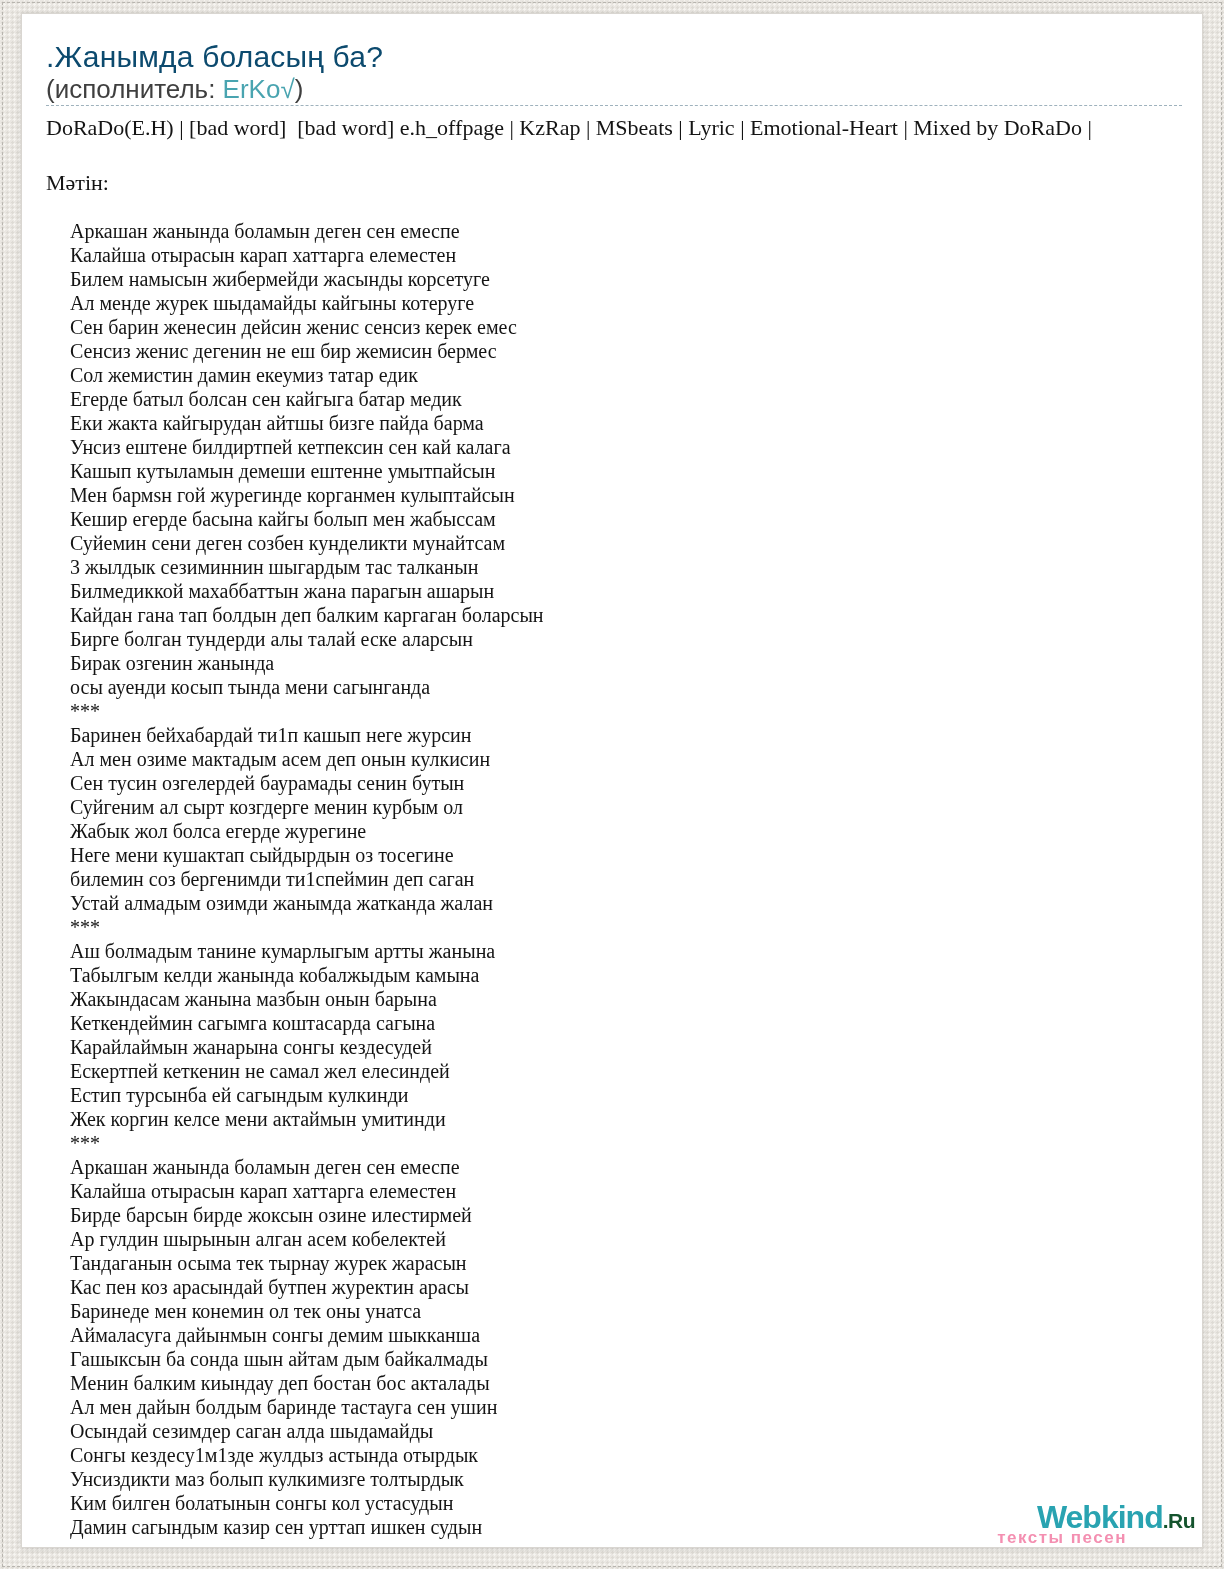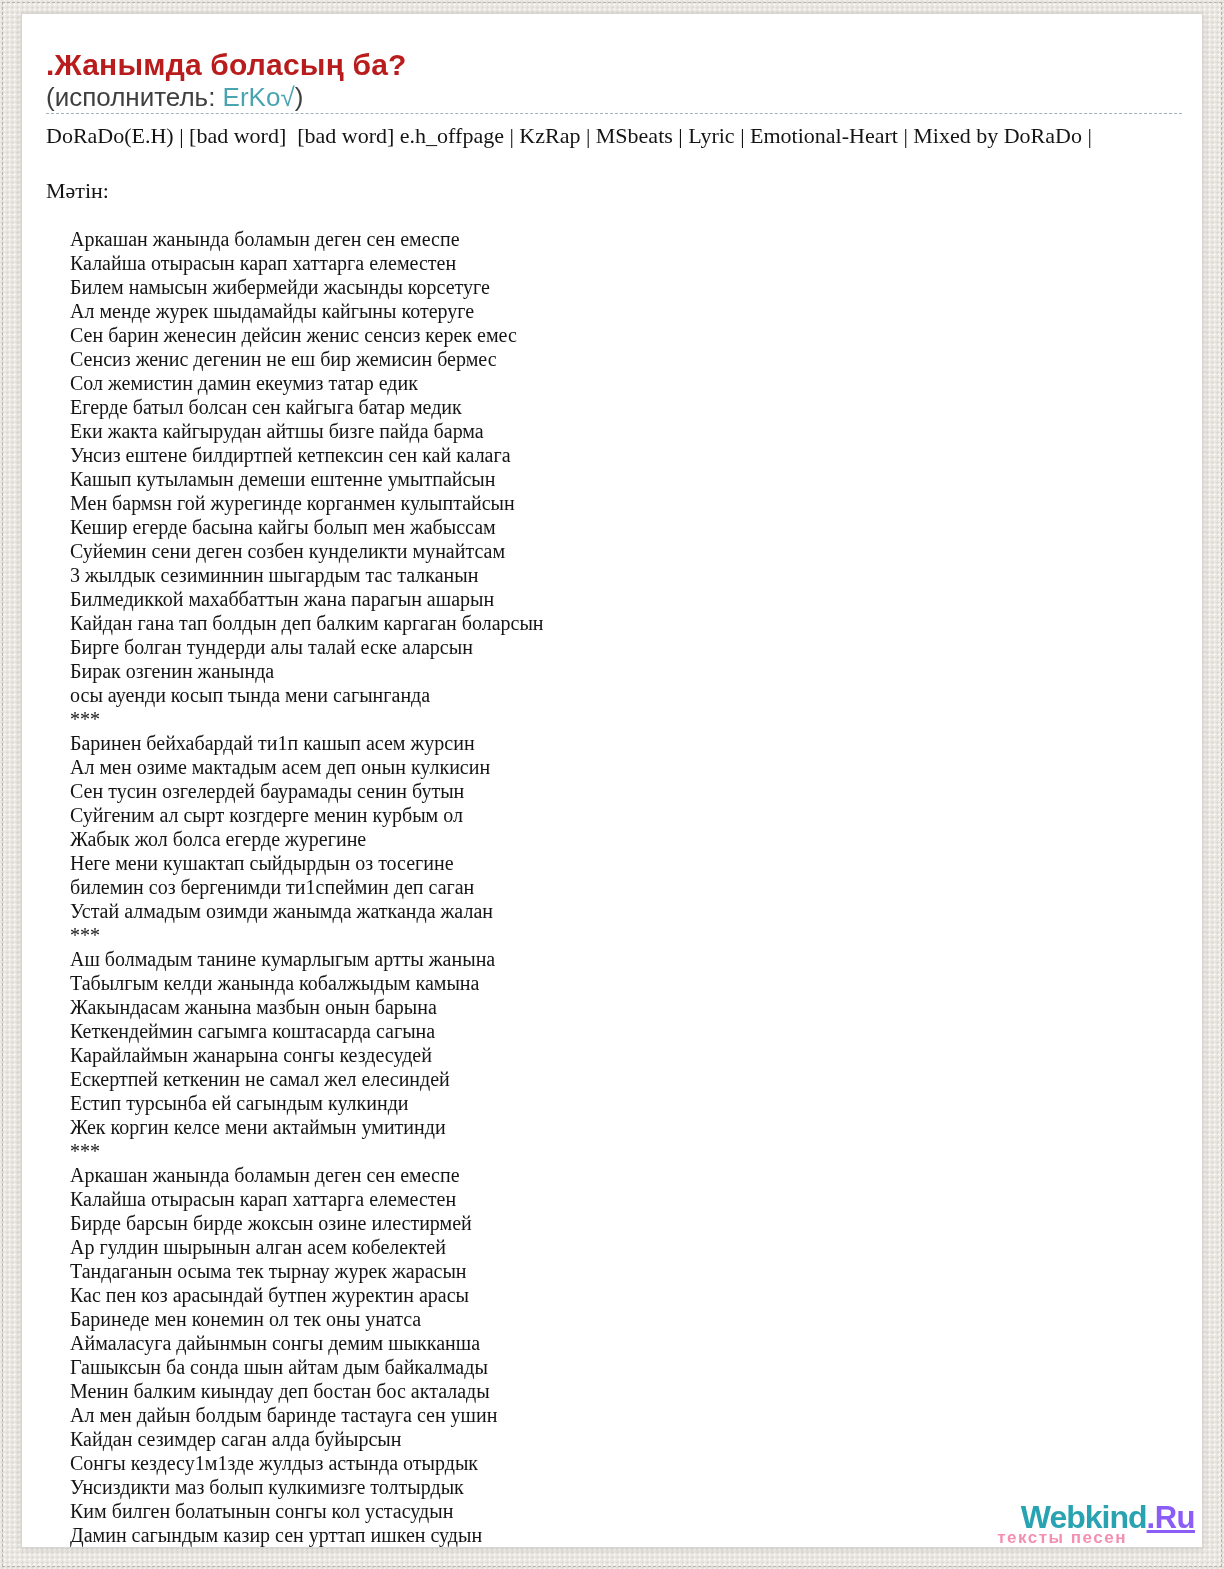--- a/index.html
+++ b/index.html
@@ -26,24 +26,23 @@
     width:1182px; height:1535px;
     background:#ffffff;
     border:1px solid #d9d6d1;
     box-shadow:0 1px 6px rgba(0,0,0,0.14);
     padding:26px 0 0 24px;
     overflow:hidden;
   }
   .song-title {
     font-size:30px;
     line-height:34px;
-    font-weight:700;
-    color:#b91c1c;
+    font-weight:400;
+    color:#0c4a6e;
     letter-spacing:0.2px;
-    margin-top:8px;
   }
   .artist-line {
     margin-top:3px;
     font-size:26px;
     line-height:24px;
     color:#3f3f3f;
     padding-bottom:4px;
     border-bottom:1px dashed #9fb2bd;
     margin-right:20px;
   }
@@ -85,25 +84,24 @@
     line-height:1;
     cursor:pointer;
   }
   .logo-main {
     font-size:32px;
     font-weight:bold;
     color:#29a3b1;
     letter-spacing:-1px;
   }
   .logo-suffix {
-    font-size:31px;
+    font-size:21px;
     font-weight:bold;
-    color:#8b5cf6;
+    color:#14532d;
     letter-spacing:-0.5px;
-    text-decoration:underline;
   }
   .logo-tagline {
     font-size:17px;
     font-weight:bold;
     color:#f48fb1;
     letter-spacing:1.5px;
     margin-top:-4px;
     margin-right:68px;
   }
 </style>
@@ -137,21 +135,21 @@
       <div class="lyric-line">Мен бармsн гой журегинде корганмен кулыптайсын</div>
       <div class="lyric-line">Кешир егерде басына кайгы болып мен жабыссам</div>
       <div class="lyric-line">Суйемин сени деген созбен кунделикти мунайтсам</div>
       <div class="lyric-line">3 жылдык сезиминнин шыгардым тас талканын</div>
       <div class="lyric-line">Билмедиккой махаббаттын жана парагын ашарын</div>
       <div class="lyric-line">Кайдан гана тап болдын деп балким каргаган боларсын</div>
       <div class="lyric-line">Бирге болган тундерди алы талай еске аларсын</div>
       <div class="lyric-line">Бирак озгенин жанында</div>
       <div class="lyric-line">осы ауенди косып тында мени сагынганда</div>
       <div class="lyric-line">***</div>
-      <div class="lyric-line">Баринен бейхабардай ти1п кашып асем журсин</div>
+      <div class="lyric-line">Баринен бейхабардай ти1п кашып неге журсин</div>
       <div class="lyric-line">Ал мен озиме мактадым асем деп онын кулкисин</div>
       <div class="lyric-line">Сен тусин озгелердей баурамады сенин бутын</div>
       <div class="lyric-line">Суйгеним ал сырт козгдерге менин курбым ол</div>
       <div class="lyric-line">Жабык жол болса егерде журегине</div>
       <div class="lyric-line">Неге мени кушактап сыйдырдын оз тосегине</div>
       <div class="lyric-line">билемин соз бергенимди ти1спеймин деп саган</div>
       <div class="lyric-line">Устай алмадым озимди жанымда жатканда жалан</div>
       <div class="lyric-line">***</div>
       <div class="lyric-line">Аш болмадым танине кумарлыгым артты жанына</div>
       <div class="lyric-line">Табылгым келди жанында кобалжыдым камына</div>
@@ -166,21 +164,21 @@
       <div class="lyric-line">Калайша отырасын карап хаттарга елеместен</div>
       <div class="lyric-line">Бирде барсын бирде жоксын озине илестирмей</div>
       <div class="lyric-line">Ар гулдин шырынын алган асем кобелектей</div>
       <div class="lyric-line">Тандаганын осыма тек тырнау журек жарасын</div>
       <div class="lyric-line">Кас пен коз арасындай бутпен журектин арасы</div>
       <div class="lyric-line">Баринеде мен конемин ол тек оны унатса</div>
       <div class="lyric-line">Аймаласуга дайынмын сонгы демим шыкканша</div>
       <div class="lyric-line">Гашыксын ба сонда шын айтам дым байкалмады</div>
       <div class="lyric-line">Менин балким киындау деп бостан бос акталады</div>
       <div class="lyric-line">Ал мен дайын болдым баринде тастауга сен ушин</div>
-      <div class="lyric-line">Кайдан сезимдер саган алда буйырсын</div>
+      <div class="lyric-line">Осындай сезимдер саган алда шыдамайды</div>
       <div class="lyric-line">Сонгы кездесу1м1зде жулдыз астында отырдык</div>
       <div class="lyric-line">Унсиздикти маз болып кулкимизге толтырдык</div>
       <div class="lyric-line">Ким билген болатынын сонгы кол устасудын</div>
       <div class="lyric-line">Дамин сагындым казир сен урттап ишкен судын</div>
     </div>
 
   <div class="webkind-logo">
     <div><span class="logo-main">Webkind</span><span class="logo-suffix">.Ru</span></div>
     <div class="logo-tagline">тексты песен</div>
   </div>

